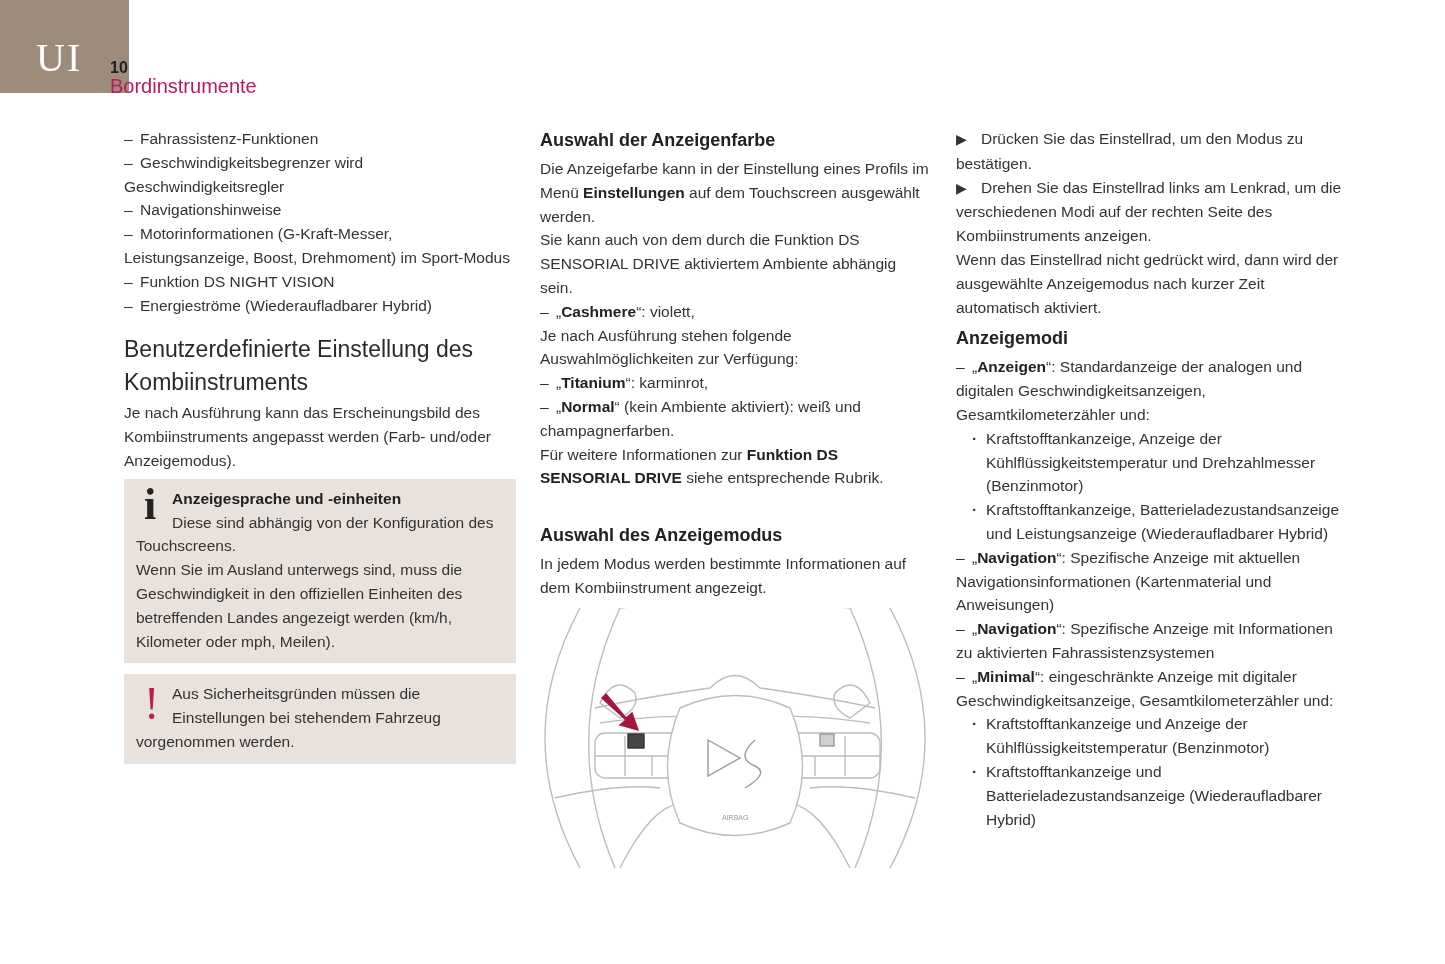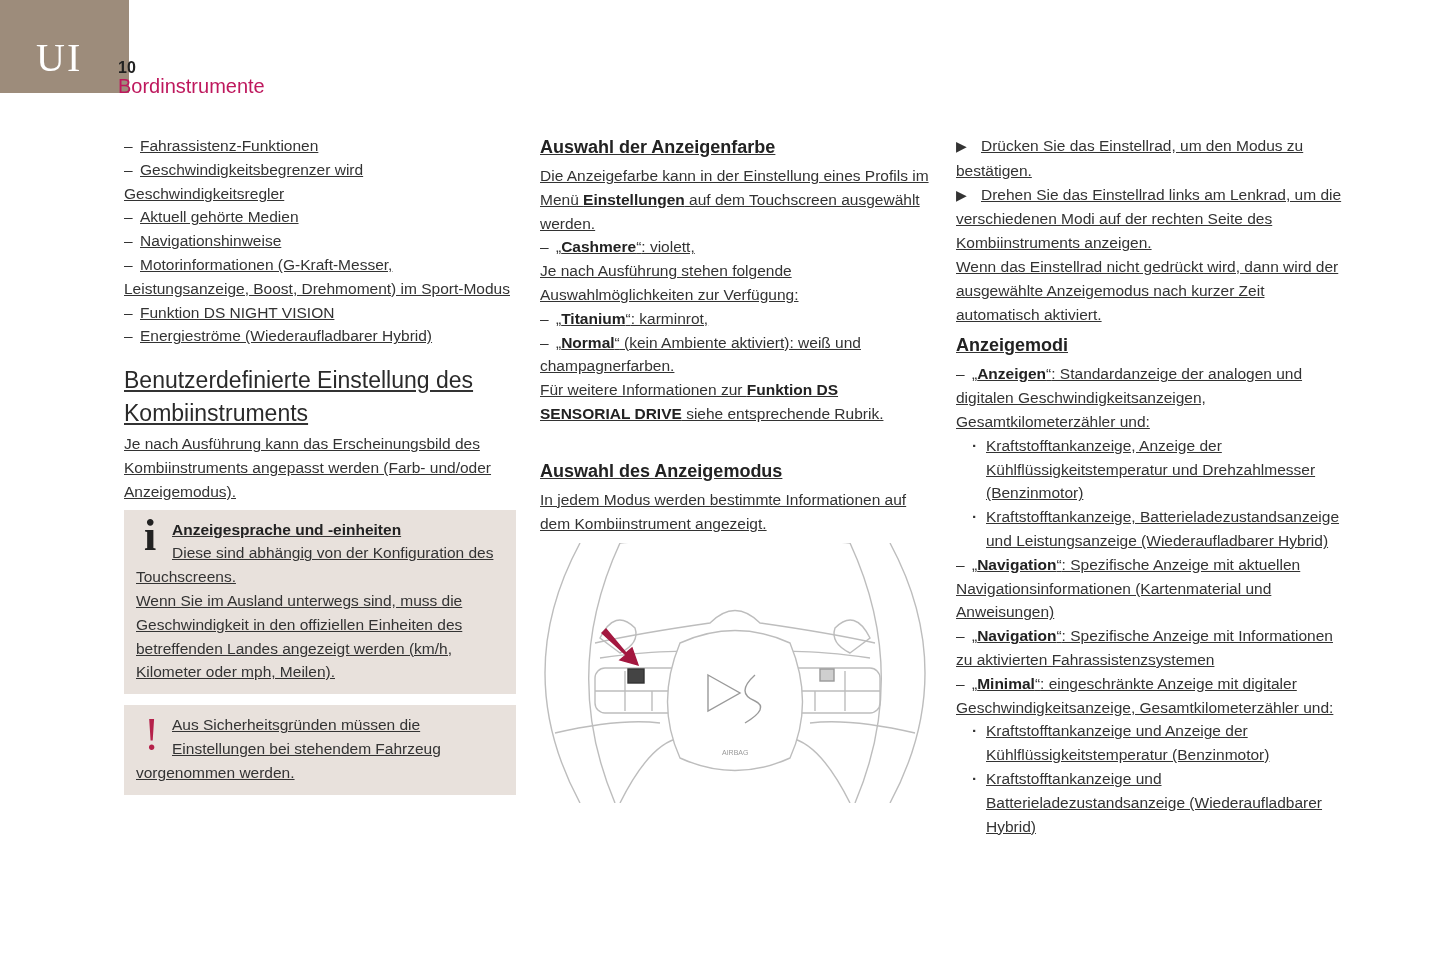--- a/index.html
+++ b/index.html
@@ -12,25 +12,25 @@
     position: absolute; left: 0; top: 0; width: 97px; height: 93px;
     background: #9d8c7b;
     padding-left: 32px;
   }
   .chapter-tab .num {
     position: absolute; left: 36px; top: 38px;
     font-family: "Liberation Serif", "DejaVu Serif", serif;
     font-size: 40px; color: #ffffff; letter-spacing: 2px; line-height: 1;
     font-weight: normal;
   }
-  .page-head { position: absolute; left: 110px; top: 58px; margin-left: 8px; }
+  .page-head { position: absolute; left: 110px; top: 58px; }
   .page-head .pnum { font-size: 16px; font-weight: bold; color: #222; line-height: 19px; }
   .page-head .ptitle { font-size: 20px; color: #be185d; line-height: 19px; text-align: center; }
 
-  .col { position: absolute; top: 134px; font-size: 15.5px; line-height: 23.8px; color: #333; text-decoration: underline; }
+  .col { position: absolute; top: 127px; font-size: 15.5px; line-height: 23.8px; color: #333; }
   .col1 { left: 124px; width: 392px; }
   .col2 { left: 540px; width: 392px; }
   .col3 { left: 956px; width: 392px; }
 
   p { margin: 0; }
   .dash { display: inline-block; width: 16px; }
   b { font-weight: bold; color: #222; }
 
   h1.big {
     margin: 16px 0 2px 0; font-weight: normal; font-size: 23px; line-height: 33px; color: #2a2a2a;
@@ -63,21 +63,20 @@
   <span class="num">UI</span>
 </div>
 <div class="page-head">
   <div class="pnum">10</div>
   <div class="ptitle">Bordinstrumente</div>
 </div>
 
 <div class="col col1">
   <p><span class="dash">–</span><span>Fahrassistenz-Funktionen</span></p>
   <p><span class="dash">–</span><span>Geschwindigkeitsbegrenzer wird Geschwindigkeitsregler</span></p>
-  <p><span class="dash">–</span><span>Aktuell gehörte Medien</span></p>
   <p><span class="dash">–</span><span>Navigationshinweise</span></p>
   <p><span class="dash">–</span><span>Motorinformationen (G-Kraft-Messer, Leistungsanzeige, Boost, Drehmoment) im Sport-Modus</span></p>
   <p><span class="dash">–</span><span>Funktion DS NIGHT VISION</span></p>
   <p><span class="dash">–</span><span>Energieströme (Wiederaufladbarer Hybrid)</span></p>
 
   <h1 class="big">Benutzerdefinierte Einstellung des Kombiinstruments</h1>
   <p>Je nach Ausführung kann das Erscheinungsbild des Kombiinstruments angepasst werden (Farb- und/oder Anzeigemodus).</p>
 
   <div class="box">
     <div class="glyph">
@@ -92,20 +91,21 @@
     <div class="glyph">
         <span class="glyph-ex">!</span>
       </div>
     <div>Aus Sicherheitsgründen müssen die Einstellungen bei stehendem Fahrzeug vorgenommen werden.</div>
   </div>
 </div>
 
 <div class="col col2">
   <h2 class="sub">Auswahl der Anzeigenfarbe</h2>
   <p><span>Die Anzeigefarbe kann in der Einstellung eines Profils im Menü </span><b>Einstellungen</b><span> auf dem Touchscreen ausgewählt werden.</span></p>
+  <p>Sie kann auch von dem durch die Funktion DS SENSORIAL DRIVE aktiviertem Ambiente abhängig sein.</p>
   <p><span class="dash">–</span>„<b>Cashmere</b>“<span>: violett,</span></p>
   <p>Je nach Ausführung stehen folgende Auswahlmöglichkeiten zur Verfügung:</p>
   <p><span class="dash">–</span>„<b>Titanium</b>“<span>: karminrot,</span></p>
   <p><span class="dash">–</span>„<b>Normal</b>“<span> (kein Ambiente aktiviert): weiß und champagnerfarben.</span></p>
   <p><span>Für weitere Informationen zur </span><b>Funktion DS SENSORIAL DRIVE</b><span> siehe entsprechende Rubrik.</span></p>
 
   <h2 class="sub" style="margin-top:32px">Auswahl des Anzeigemodus</h2>
   <p>In jedem Modus werden bestimmte Informationen auf dem Kombiinstrument angezeigt.</p>
 
   <svg class="wheel" viewBox="0 0 390 260" fill="none" stroke="#bdbdbd" stroke-width="1.4">

